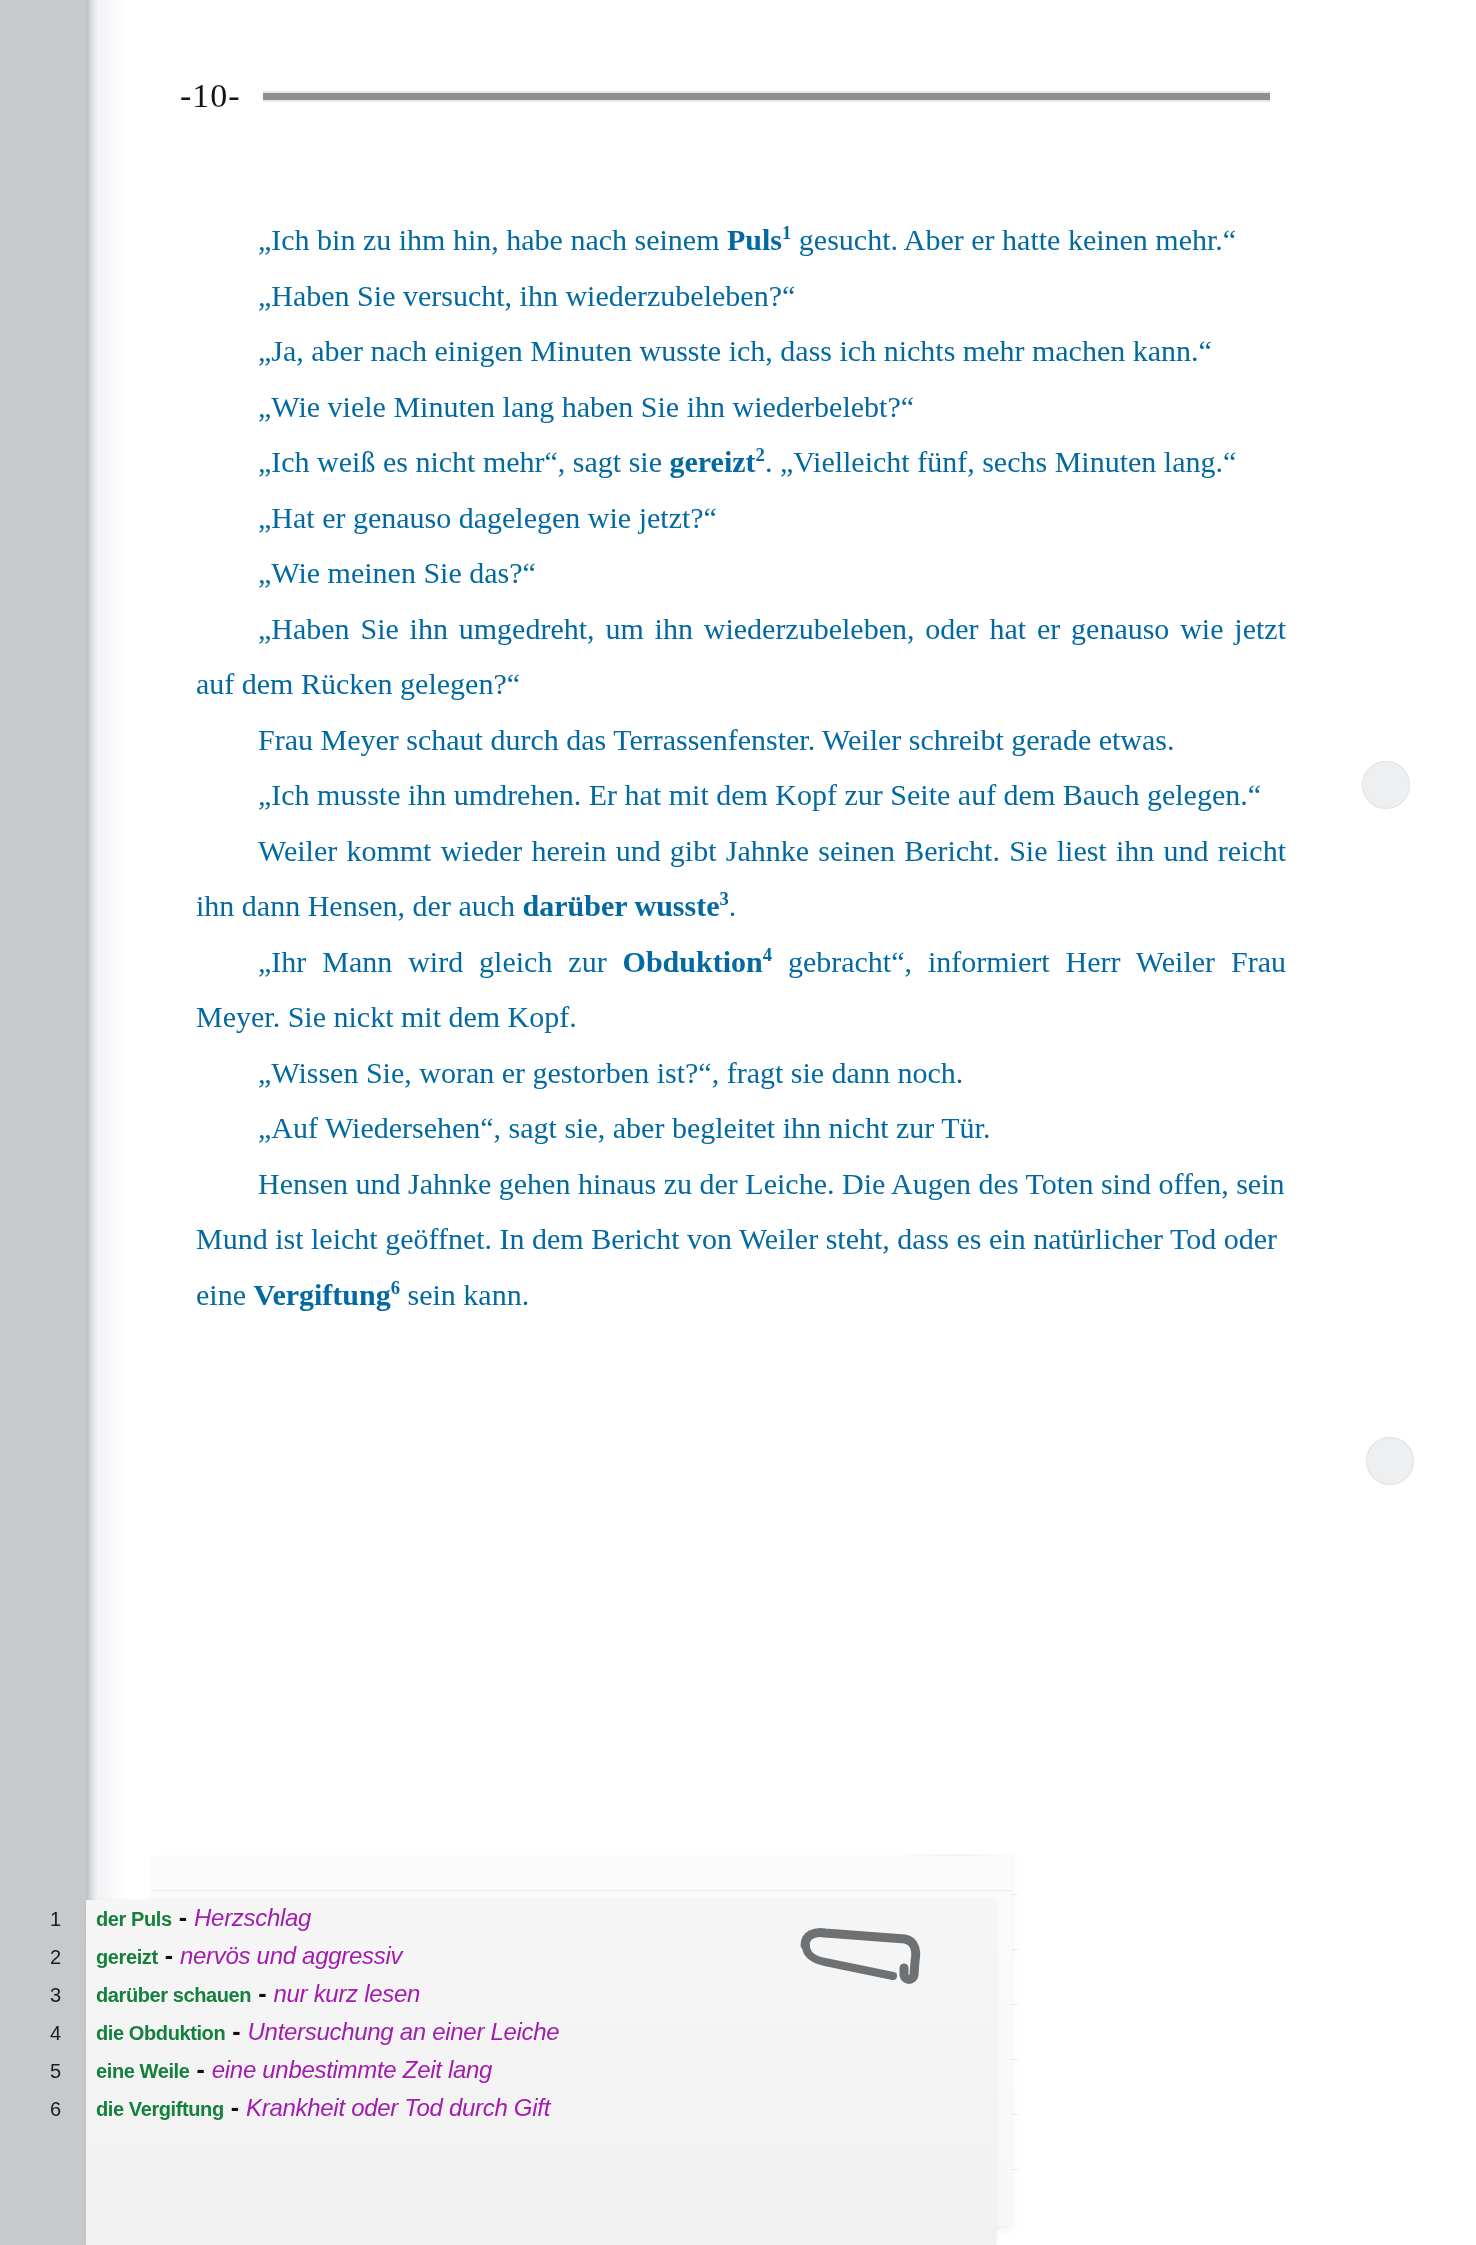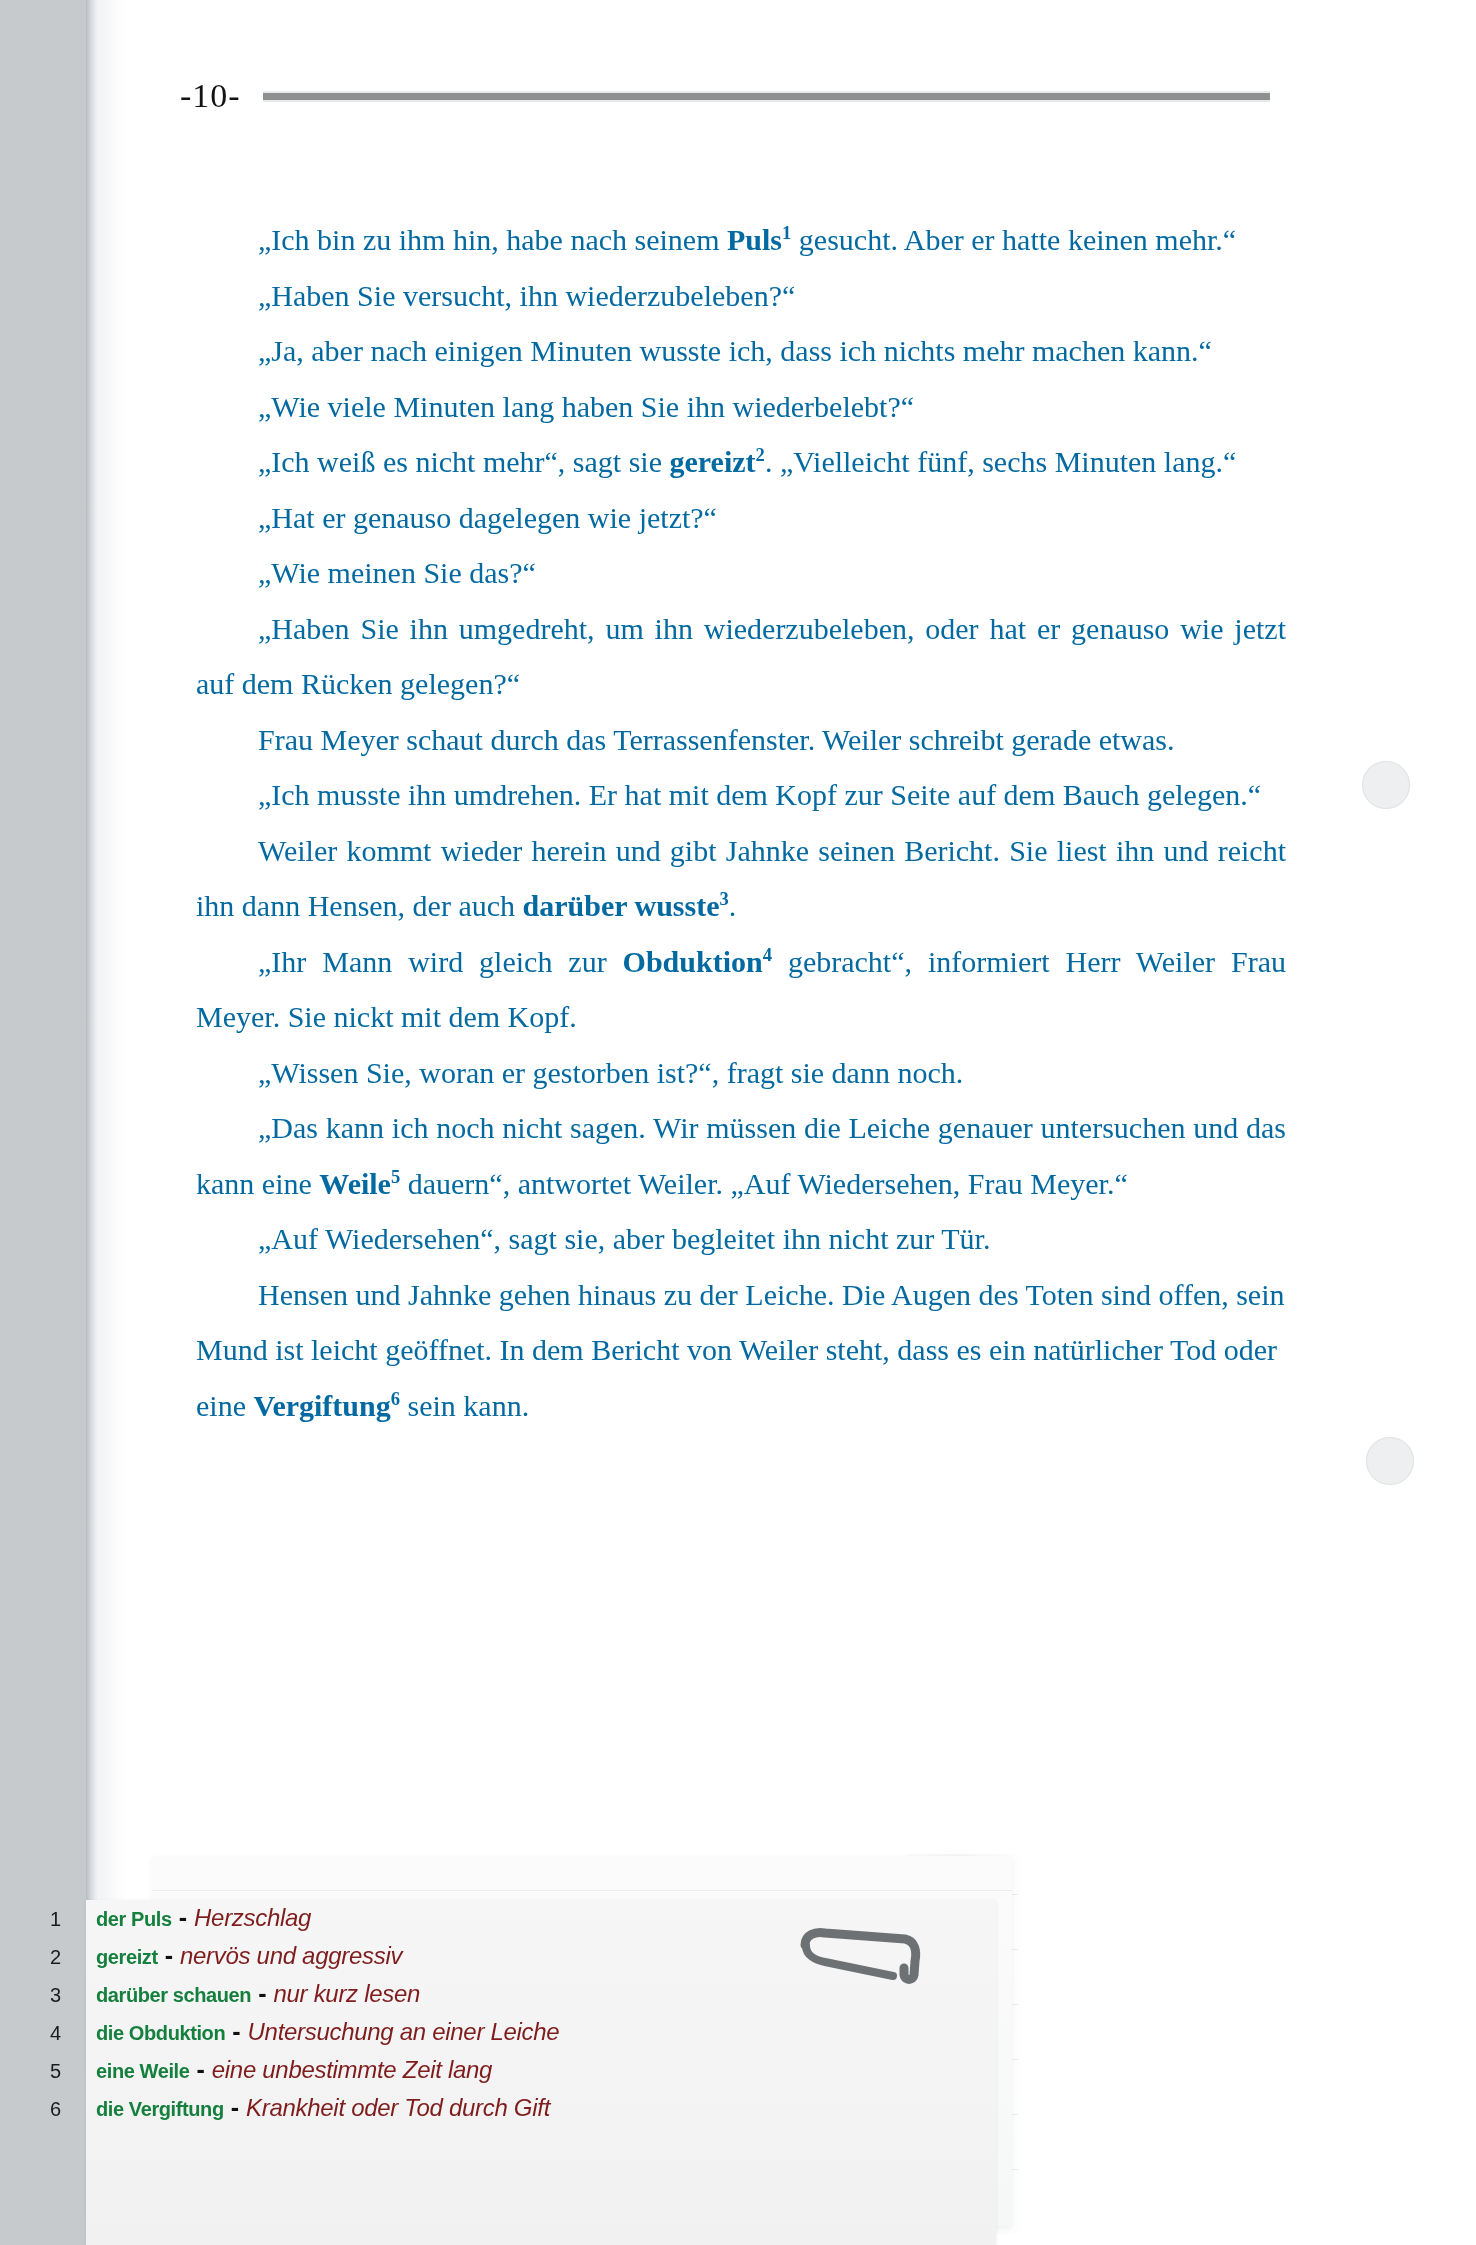--- a/index.html
+++ b/index.html
@@ -198,21 +198,21 @@
   }
   .note-dash {
     font-size: 25px;
     font-weight: bold;
     color: #101010;
     padding: 0 7px;
   }
   .note-def {
     font-size: 24px;
     font-style: italic;
-    color: #7f1d1d;
+    color: #a21caf;
     font-family: "Liberation Sans", sans-serif;
     letter-spacing: -0.3px;
   }
 
   
   .paperclip {
     position: absolute;
     left: 793px;
     top: 1913px;
     width: 140px;
@@ -242,21 +242,20 @@
       <p><span>„Wie viele Minuten lang haben Sie ihn wiederbelebt?“</span></p>
       <p><span>„Ich weiß es nicht mehr“, sagt sie </span><span class="term">gereizt</span><sup class="fn">2</sup><span>. „Vielleicht fünf, sechs Minuten lang.“</span></p>
       <p><span>„Hat er genauso dagelegen wie jetzt?“</span></p>
       <p><span>„Wie meinen Sie das?“</span></p>
       <p><span>„Haben Sie ihn umgedreht, um ihn wiederzubeleben, oder hat er genauso wie jetzt auf dem Rücken gelegen?“</span></p>
       <p><span>Frau Meyer schaut durch das Terrassenfenster. Weiler schreibt gerade etwas.</span></p>
       <p><span>„Ich musste ihn umdrehen. Er hat mit dem Kopf zur Seite auf dem Bauch gelegen.“</span></p>
       <p><span>Weiler kommt wieder herein und gibt Jahnke seinen Bericht. Sie liest ihn und reicht ihn dann Hensen, der auch </span><span class="term">darüber wusste</span><sup class="fn">3</sup><span>.</span></p>
       <p><span>„Ihr Mann wird gleich zur </span><span class="term">Obduktion</span><sup class="fn">4</sup><span> gebracht“, informiert Herr Weiler Frau Meyer. Sie nickt mit dem Kopf.</span></p>
       <p><span>„Wissen Sie, woran er gestorben ist?“, fragt sie dann noch.</span></p>
-      <p><span>„Das kann ich noch nicht sagen. Wir müssen die Leiche genauer untersuchen und das kann eine </span><span class="term">Weile</span><sup class="fn">5</sup><span> dauern“, antwortet Weiler. „Auf Wiedersehen, Frau Meyer.“</span></p>
       <p><span>„Auf Wiedersehen“, sagt sie, aber begleitet ihn nicht zur Tür.</span></p>
       <p><span>Hensen und Jahnke gehen hinaus zu der Leiche. Die Augen des Toten sind offen, sein Mund ist leicht geöffnet. In dem Bericht von Weiler steht, dass es ein natürlicher Tod oder eine </span><span class="term">Vergiftung</span><sup class="fn">6</sup><span> sein kann.</span></p>
     </div>
 
   <div class="margin-dot dot-1"></div>
   <div class="margin-dot dot-2"></div>
 
   <div class="note-wrap">
     <div class="note-ghost-strip">
       <span class="gl" style="top:40px"></span>

